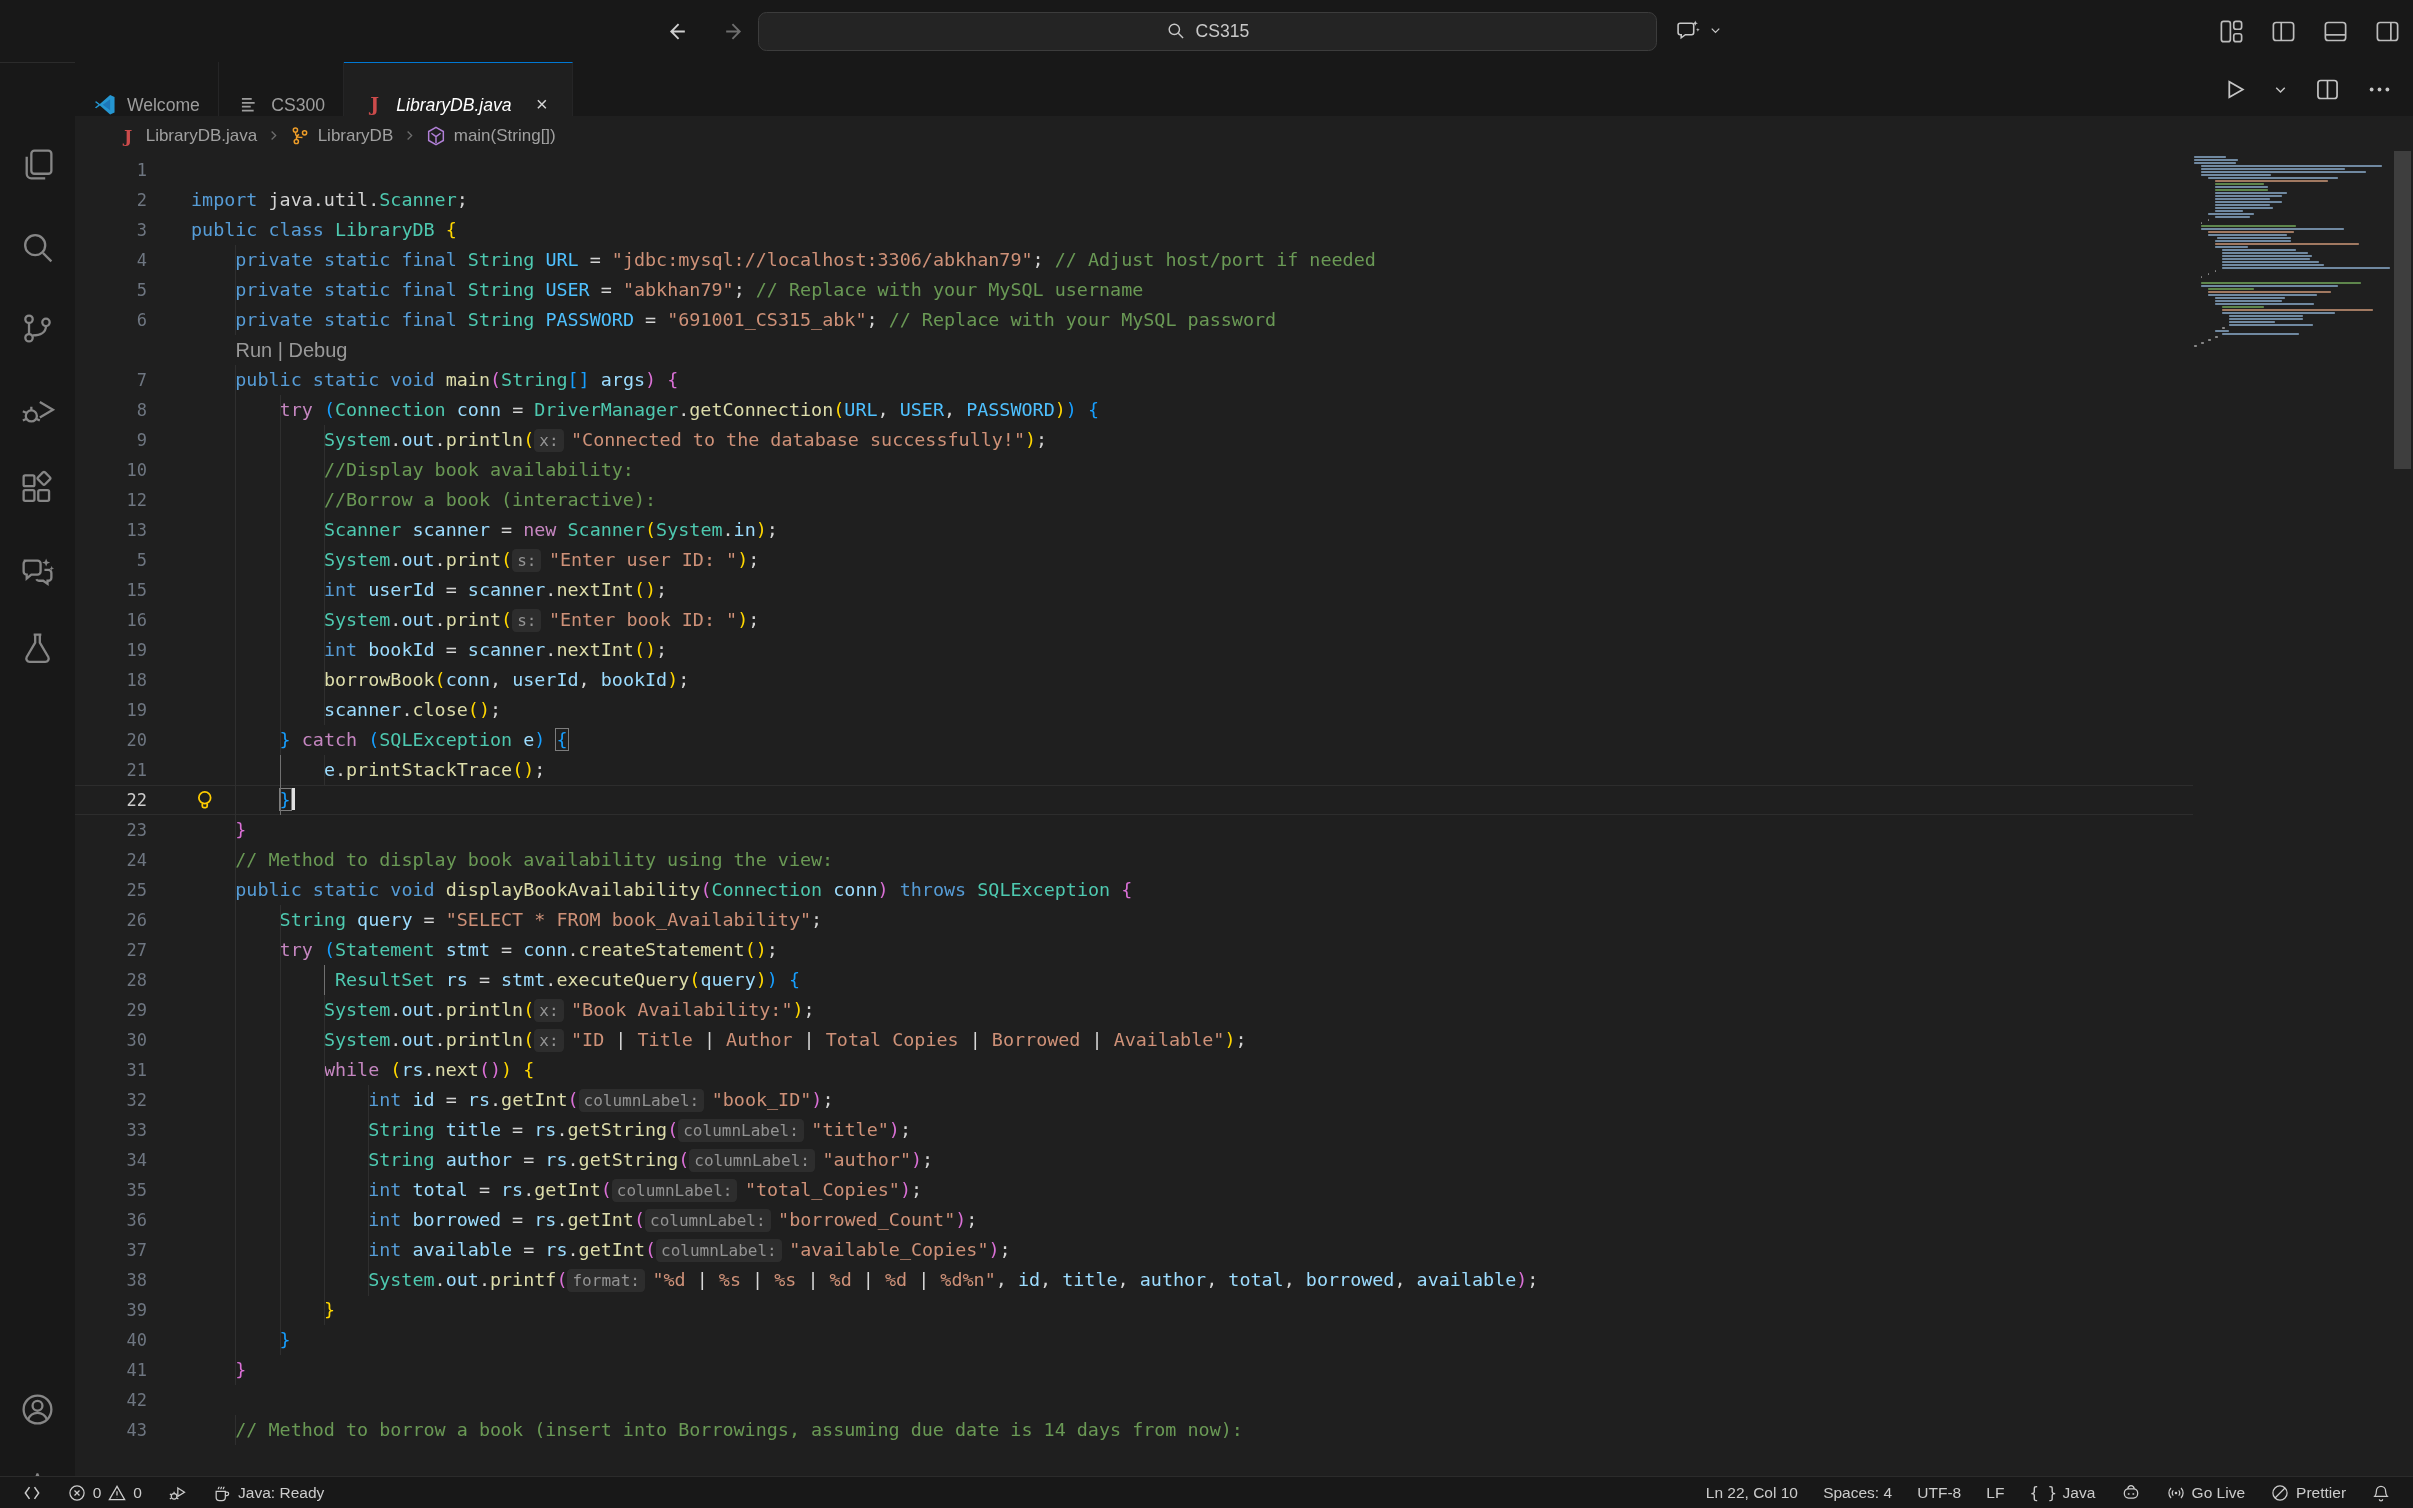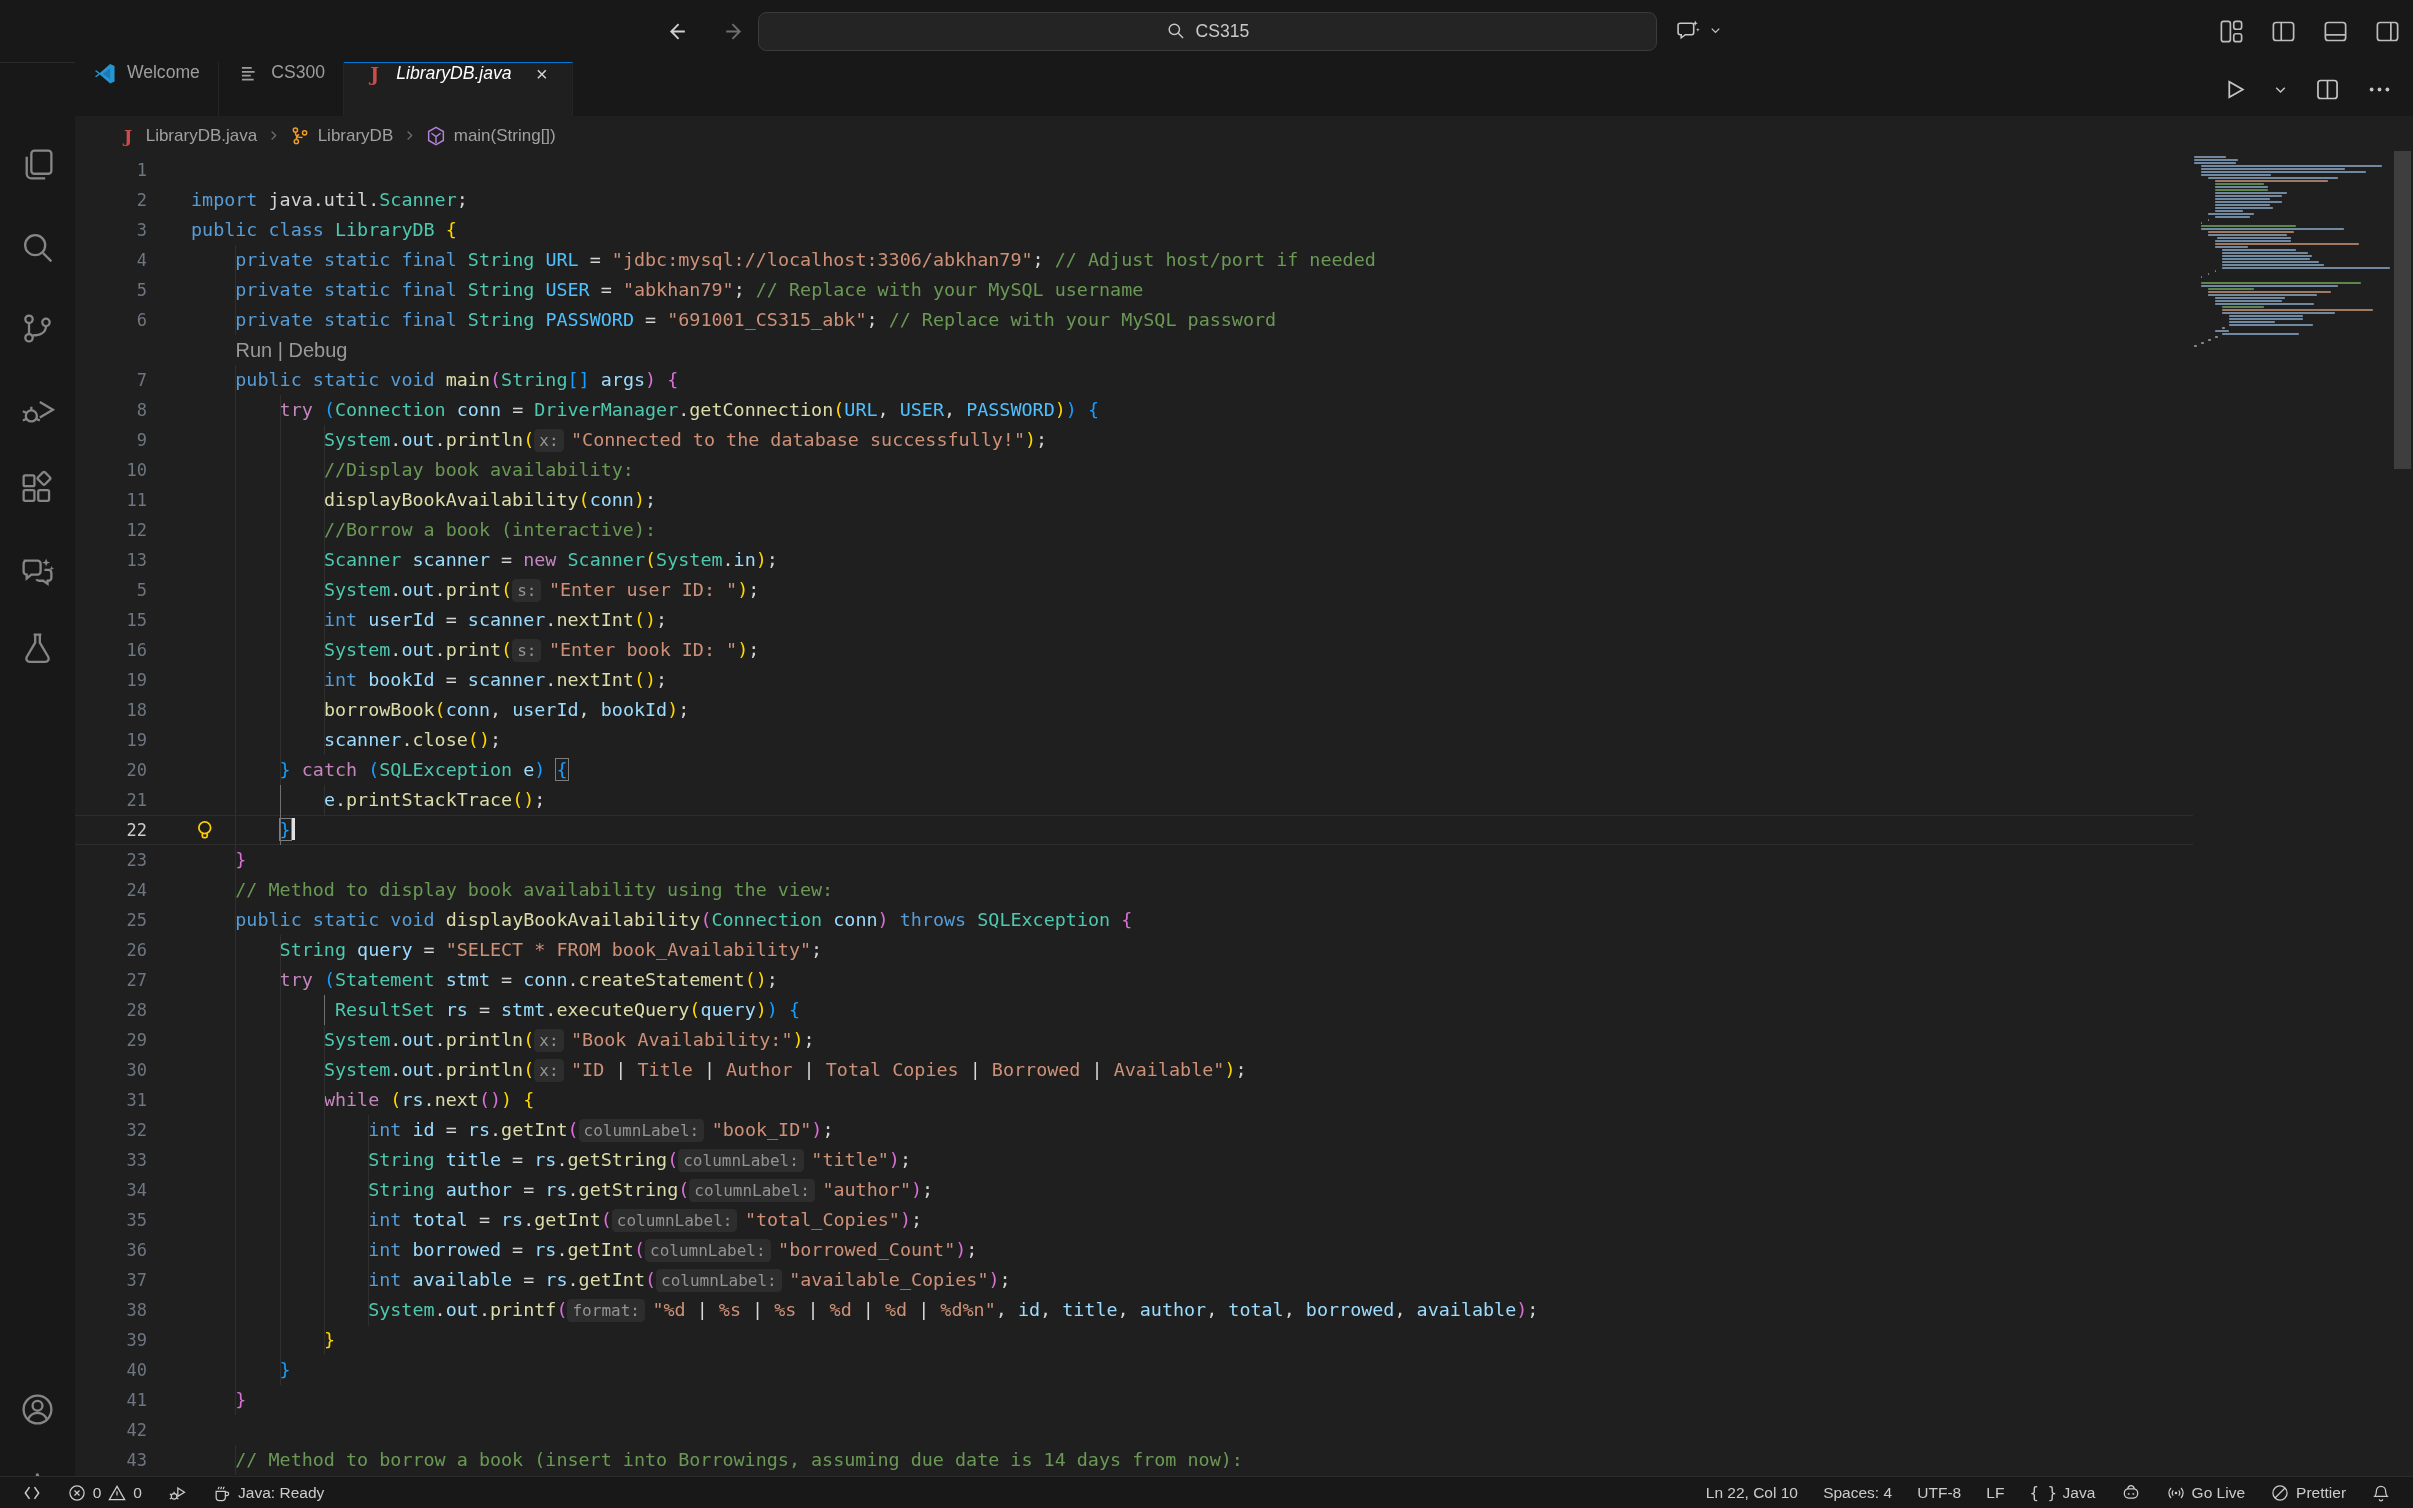--- a/index.html
+++ b/index.html
@@ -17,21 +17,21 @@
   #layout-controls{position:absolute;right:11.7px;top:0;height:62px;display:flex;align-items:center;gap:23.5px;color:#bdbdbd}
   .tb-icon{width:28.5px;height:28.5px;display:flex;align-items:center;justify-content:center}
 
   
   #activitybar{position:absolute;left:0;top:63px;width:75px;bottom:32px;background:#181818;border-right:0.8px solid #2b2b2b}
   .act-icon{position:absolute;left:0;width:75px;height:49px;display:flex;align-items:center;justify-content:center;color:#868686}
   .act-icon svg{width:37px;height:37px}
 
   
   #tabsbar{position:absolute;left:75px;top:62px;right:0;height:54px;background:#181818;border-bottom:0.8px solid #252526;display:flex}
-  .tab{position:relative;height:54px;display:flex;align-items:flex-start;gap:10px;padding:0 18.4px;border-right:0.8px solid #252526;
+  .tab{position:relative;height:54px;display:flex;align-items:flex-end;gap:10px;padding:0 18.4px;border-right:0.8px solid #252526;
     color:#9d9d9d;font-size:17.6px;background:#181818;box-sizing:border-box}
   .tab.active{background:#1f1f1f;color:#ffffff;border-top:1.7px solid #0078d4;height:54px;margin-bottom:-0.8px}
   .tab.preview .tab-label{font-style:italic}
   .tab-close{margin-left:8.4px;color:#d4d4d4;font-size:20px;width:23.5px;height:23.5px;display:flex;align-items:center;justify-content:center;border-radius:5px}
   #editor-actions{margin-left:auto;display:flex;align-items:center;gap:25px;padding-right:20px;color:#c5c5c5}
 
   
   #editor{position:absolute;left:75px;top:116px;right:0;bottom:32px;background:#1f1f1f;overflow:hidden}
   #breadcrumb{height:39px;display:flex;align-items:center;padding-left:42px;gap:8.4px;color:#a0a0a0;font-size:17px}
   .bc-sep{color:#6e6e6e}
@@ -356,24 +356,20 @@
         </div>
         <div class="cl">
           <span class="ln">9</span>
           <div class="lc"><span class="g" style="left: 4ch;"></span><span class="g" style="left: 8ch;"></span><span class="g" style="left: 12ch;"></span><span class="pun">            </span><span class="typ">System</span><span class="pun">.</span><span class="var">out</span><span class="pun">.</span><span class="fn">println</span><span class="b1">(</span><span class="hint">x:</span><span class="str">"Connected to the database successfully!"</span><span class="b1">)</span><span class="pun">;</span></div>
         </div>
         <div class="cl">
           <span class="ln">10</span>
           <div class="lc"><span class="g" style="left: 4ch;"></span><span class="g" style="left: 8ch;"></span><span class="g" style="left: 12ch;"></span><span class="pun">            </span><span class="com">//Display book availability:</span></div>
         </div>
         <div class="cl">
-          <span class="ln">11</span>
-          <div class="lc"><span class="g" style="left: 4ch;"></span><span class="g" style="left: 8ch;"></span><span class="g" style="left: 12ch;"></span><span class="pun">            </span><span class="fn">displayBookAvailability</span><span class="b1">(</span><span class="var">conn</span><span class="b1">)</span><span class="pun">;</span></div>
-        </div>
-        <div class="cl">
           <span class="ln">12</span>
           <div class="lc"><span class="g" style="left: 4ch;"></span><span class="g" style="left: 8ch;"></span><span class="g" style="left: 12ch;"></span><span class="pun">            </span><span class="com">//Borrow a book (interactive):</span></div>
         </div>
         <div class="cl">
           <span class="ln">13</span>
           <div class="lc"><span class="g" style="left: 4ch;"></span><span class="g" style="left: 8ch;"></span><span class="g" style="left: 12ch;"></span><span class="pun">            </span><span class="typ">Scanner</span><span class="pun"> </span><span class="var">scanner</span><span class="pun"> = </span><span class="ctl">new</span><span class="pun"> </span><span class="typ">Scanner</span><span class="b1">(</span><span class="typ">System</span><span class="pun">.</span><span class="var">in</span><span class="b1">)</span><span class="pun">;</span></div>
         </div>
         <div class="cl">
           <span class="ln">5</span>
           <div class="lc"><span class="g" style="left: 4ch;"></span><span class="g" style="left: 8ch;"></span><span class="g" style="left: 12ch;"></span><span class="pun">            </span><span class="typ">System</span><span class="pun">.</span><span class="var">out</span><span class="pun">.</span><span class="fn">print</span><span class="b1">(</span><span class="hint">s:</span><span class="str">"Enter user ID: "</span><span class="b1">)</span><span class="pun">;</span></div>

